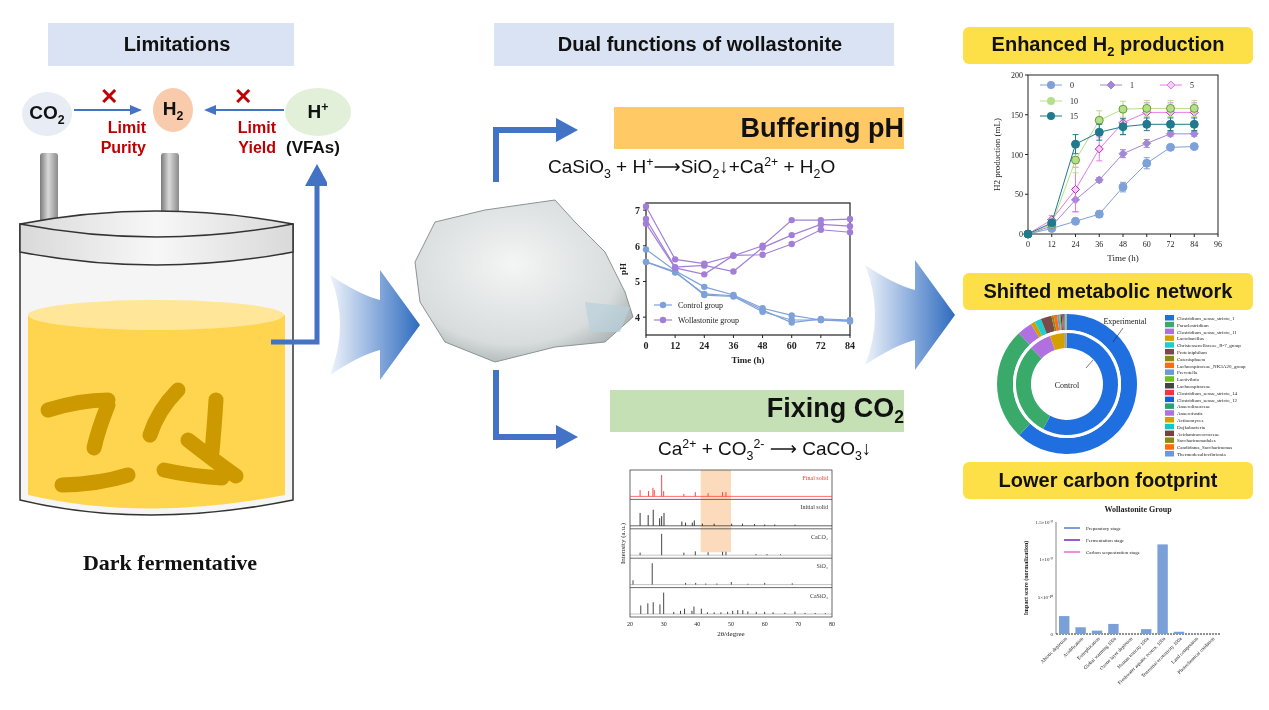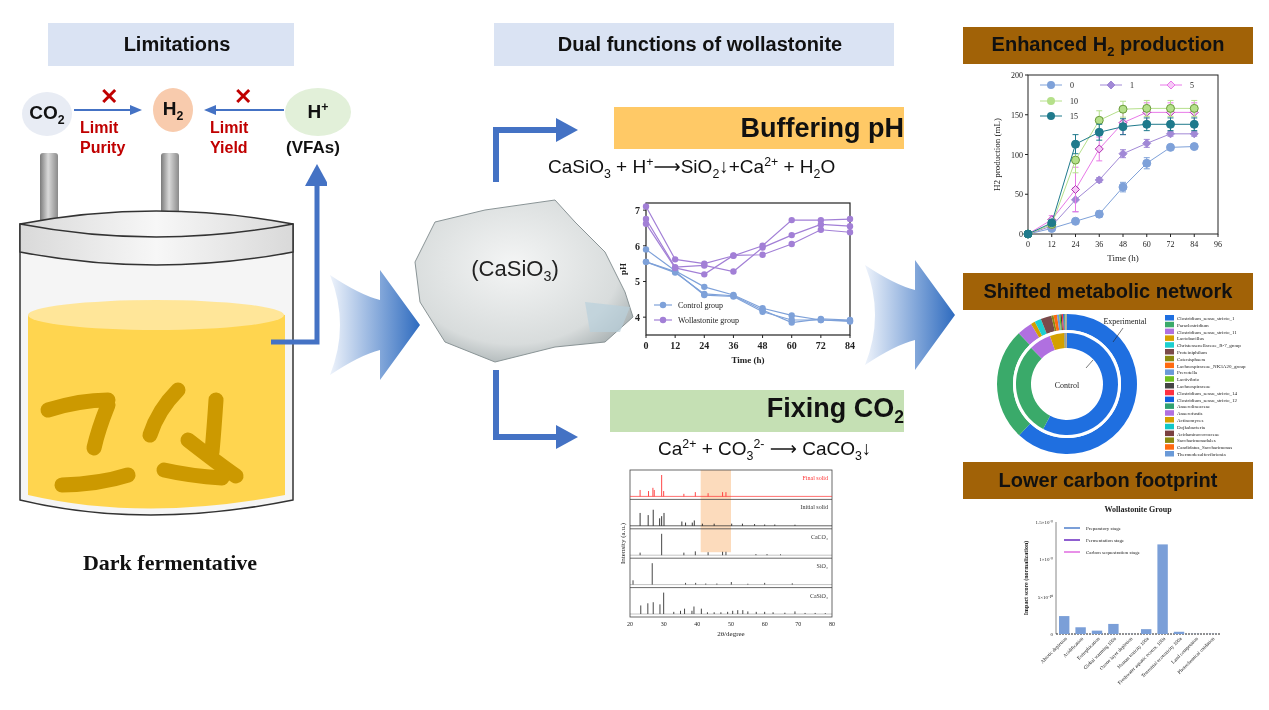--- a/index.html
+++ b/index.html
@@ -1,22 +1,22 @@
 <!DOCTYPE html>
 <html><head>
 <meta charset="utf-8">
 <style>
   html,body{margin:0;padding:0;background:#fff;}
   body{width:1269px;height:710px;position:relative;overflow:hidden;font-family:"Liberation Sans",sans-serif;color:#111;}
   .abs{position:absolute;}
   .hdr{position:absolute;display:flex;align-items:center;justify-content:center;font-weight:bold;font-size:20px;color:#111;}
   .hdr-blue{background:#dae3f3;padding-left:12px;}
-  .hdr-peach{background:#a16207;}
+  .hdr-peach{background:#fde047;border-radius:6px;}
   .bubble{position:absolute;border-radius:50%;display:flex;align-items:center;justify-content:center;font-weight:bold;font-size:19px;}
-  .red{color:#c00000;font-weight:bold;font-size:16px;text-align:left;line-height:20px;}
+  .red{color:#c00000;font-weight:bold;font-size:16px;text-align:right;line-height:20px;}
   .redx{color:#c00000;font-weight:bold;font-size:22px;}
   .rod{position:absolute;width:18px;background:linear-gradient(90deg,#7a7a7a,#d9d9d9 45%,#8a8a8a);border-radius:3px 3px 0 0;}
   .func{position:absolute;display:flex;align-items:center;justify-content:flex-end;font-weight:bold;font-size:27px;margin-left:36px;}
   .eq{position:absolute;font-size:19px;white-space:nowrap;}
   sub,sup{font-size:65%;}
   .serif{font-family:"Liberation Serif",serif;}
   svg text{font-family:"Liberation Serif",serif;}
 </style>
 </head>
 <body>
@@ -120,21 +120,20 @@
       <radialGradient id="rock" cx="0.45" cy="0.4" r="0.7">
         <stop offset="0" stop-color="#f4f5f5"></stop>
         <stop offset="0.7" stop-color="#d8dcdc"></stop>
         <stop offset="1" stop-color="#9aa4a6"></stop>
       </radialGradient>
     </defs>
   <path d="M30,30 L80,18 L150,8 L170,30 L200,60 L220,100 L228,125 L200,150 L150,155 L90,170 L40,150 L15,110 L10,70 Z" fill="url(#rock)" stroke="#8a9496" stroke-width="1"></path>
   <path d="M180,110 L225,115 L215,140 L185,140 Z" fill="#b9d0dc" opacity="0.7"></path>
 </svg>
 <div class="abs" style="left:430px;top:255px;width:170px;text-align:center;font-size:22px;line-height:28px;color:#222;">
-  <div><span>(CaSiO</span><sub>3</sub><span>)</span></div>
 </div>
 
 <div class="func" style="left:578px;top:107px;width:290px;height:42px;background:#ffc966;">
   <span>Buffering pH</span>
 </div>
 <div class="eq" style="left:548px;top:155px;">
   <span>CaSiO</span><sub>3</sub><span> + H</span><sup>+</sup><span>⟶</span><span>SiO</span><sub>2</sub><span>↓</span><span>+Ca</span><sup>2+</sup><span> + H</span><sub>2</sub><span>O</span>
 </div>
 
 <svg class="abs" id="ph-chart" style="left:618px;top:195px" width="245" height="175">

